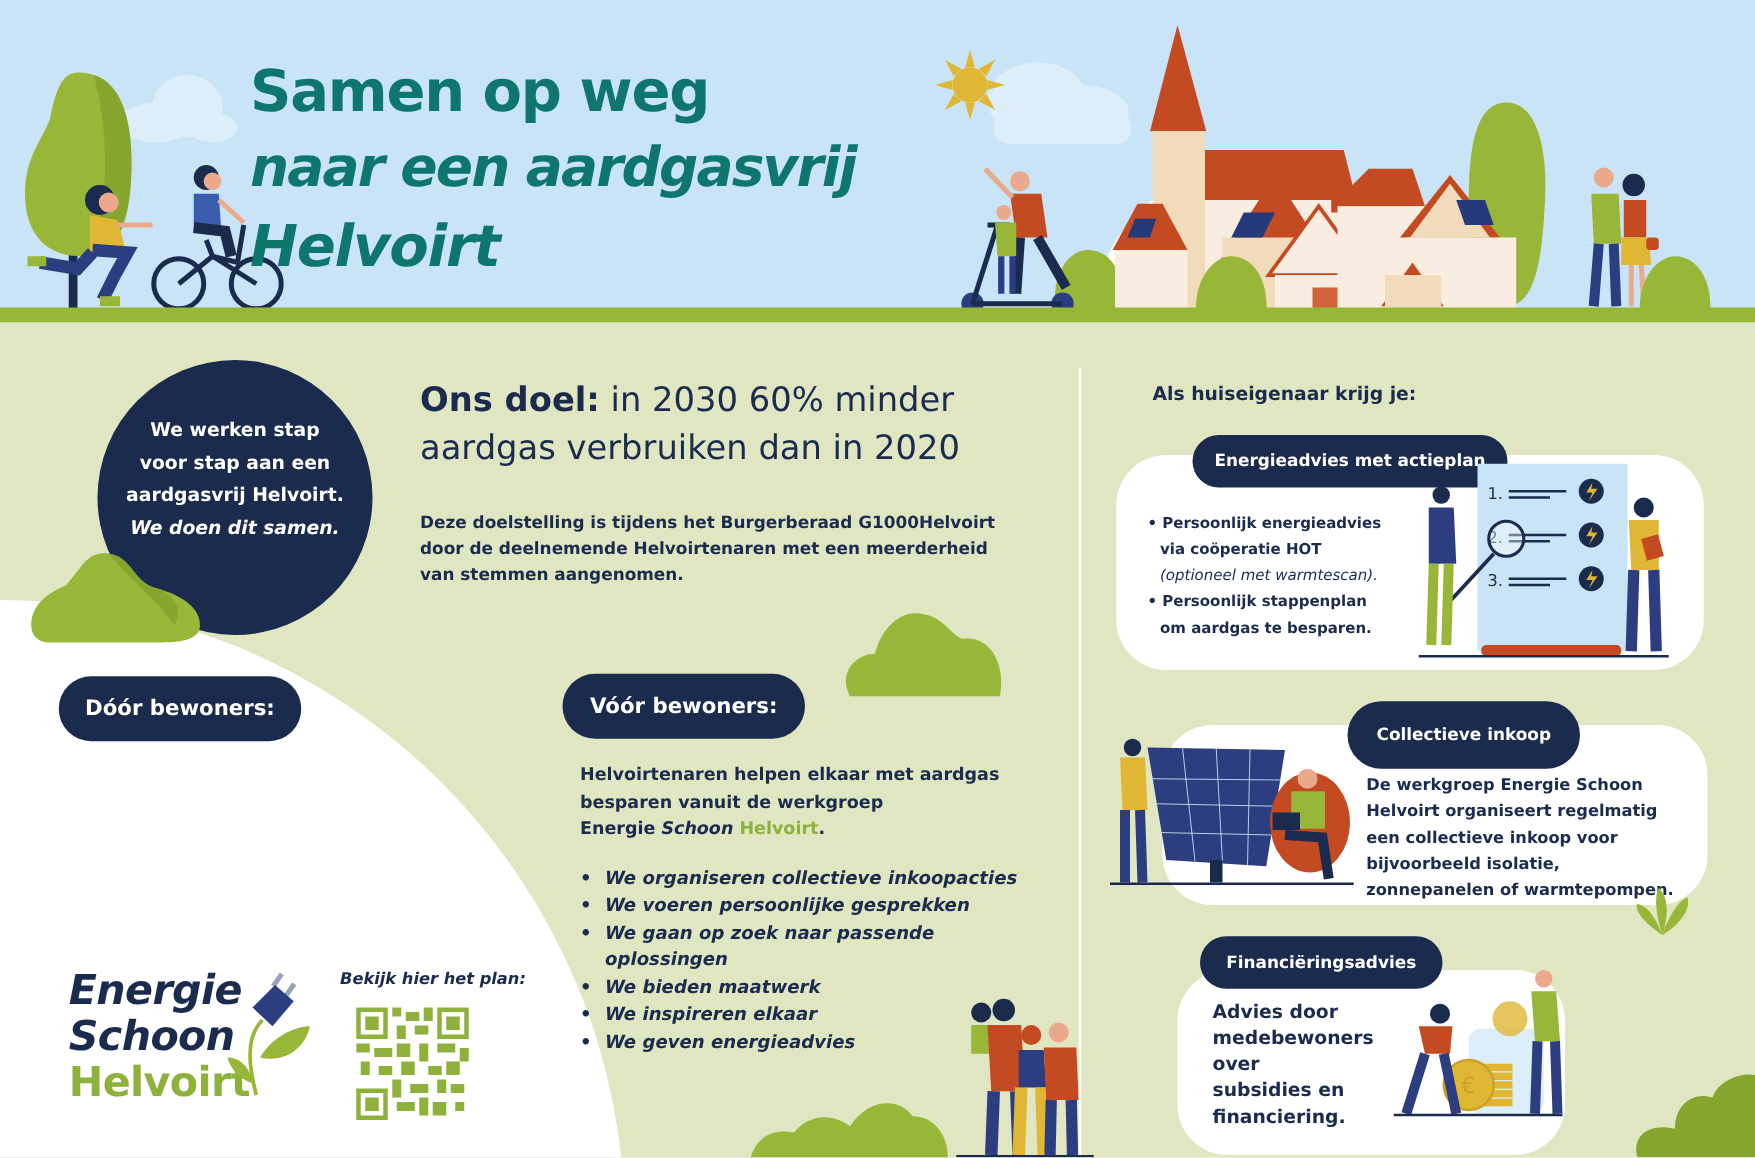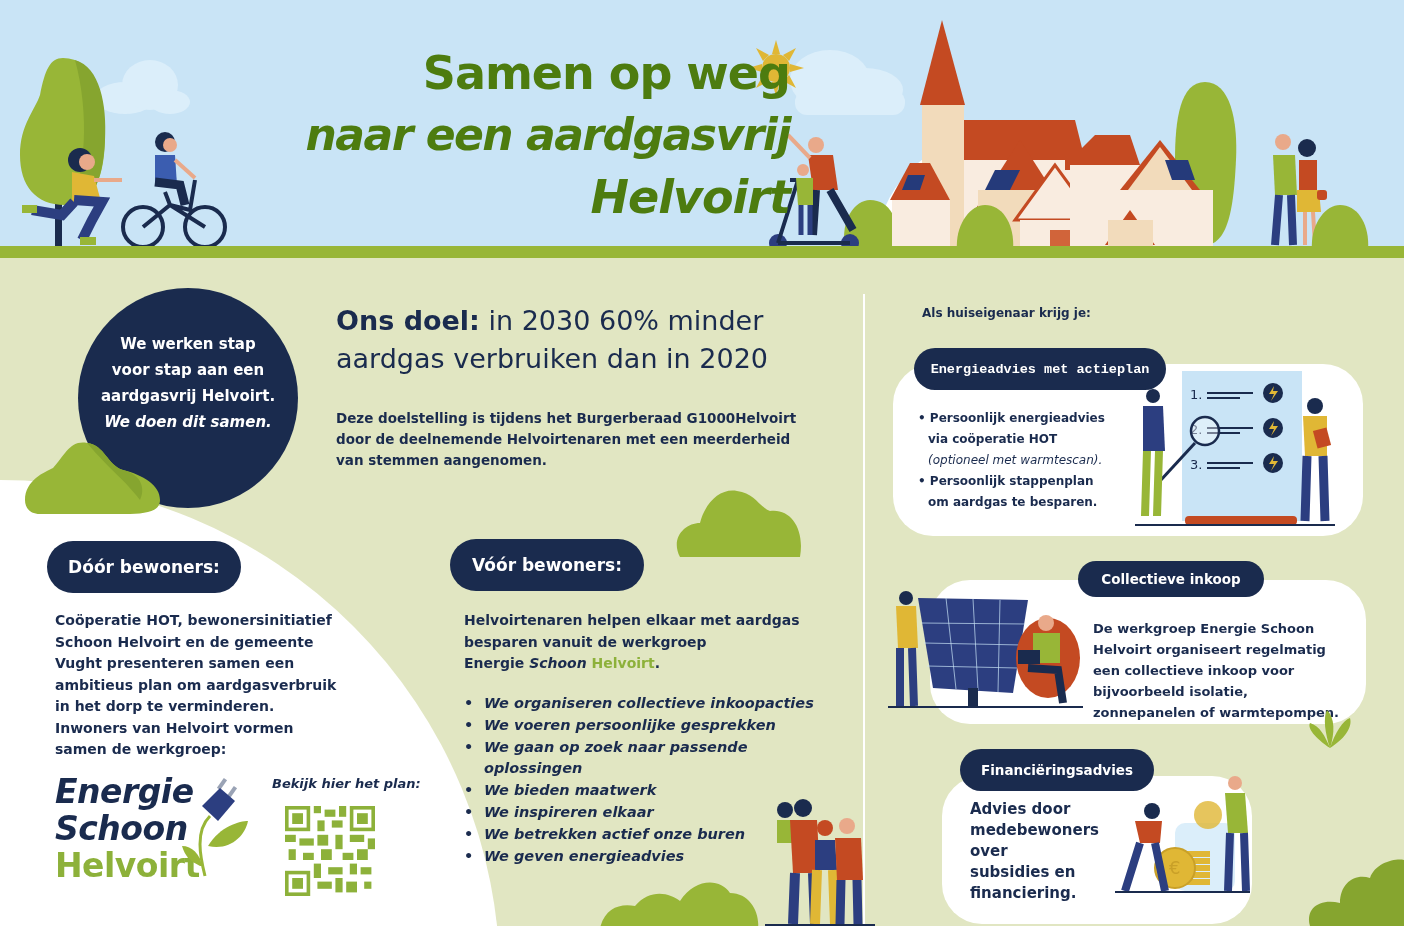--- a/index.html
+++ b/index.html
@@ -3,21 +3,21 @@
 <meta charset="utf-8">
 <style>
   * { box-sizing: border-box; margin: 0; padding: 0; }
   html, body { width: 1404px; height: 926px; overflow: hidden; }
   body { font-family: "DejaVu Sans", sans-serif; color: #1a2b4e; background: #e1e6c2; position: relative; }
 
   .header { position: absolute; left: 0; top: 0; width: 1404px; height: 248px; background: #c9e4f6; overflow: hidden; }
   .ground { position: absolute; left: 0; top: 246px; width: 1404px; height: 12px; background: #98b637; }
   .main { position: absolute; left: 0; top: 258px; width: 1404px; height: 668px; background: #e1e6c2; overflow: hidden; }
 
-  .title { position: absolute; left: 200px; top: 42px; width: 590px; text-align: right; font-family: "DejaVu Sans", sans-serif; font-weight: bold; color: #4d7c0f; line-height: 62px; }
+  .title { position: absolute; left: 200px; top: 42px; width: 590px; text-align: left; font-family: "DejaVu Sans", sans-serif; font-weight: bold; color: #0f766e; line-height: 62px; }
   .title .l1 { font-size: 46px; letter-spacing: -1px; display: block; }
   .title .l2 { font-size: 44px; font-style: italic; letter-spacing: -1.5px; display: block; }
   .title .l3 { font-size: 46px; font-style: italic; letter-spacing: -1px; display: block; }
 
   .white-blob { position: absolute; left: -500px; top: 222px; width: 1000px; height: 1000px; border-radius: 50%; background: #ffffff; }
 
   .circle { position: absolute; left: 78px; top: 30px; width: 220px; height: 220px; border-radius: 50%; background: #1a2b4e; color: #fff; display: flex; flex-direction: column; align-items: center; justify-content: center; text-align: left; font-size: 15px; font-weight: bold; line-height: 26px; padding-bottom: 30px; }
   .circle .it { font-style: italic; }
 
   .goal { position: absolute; left: 336px; top: 44px; width: 520px; font-size: 27px; line-height: 38px; color: #1a2b4e; }
@@ -37,29 +37,29 @@
   .voor-pill { left: 450px; top: 281px; width: 194px; height: 52px; font-size: 17px; }
   .voor-text { position: absolute; left: 464px; top: 352px; width: 340px; font-size: 14px; font-weight: bold; line-height: 21.5px; }
   .voor-text .sch { font-style: italic; }
   .voor-text .hv { color: #8db13a; }
   .voor-list { position: absolute; left: 464px; top: 435px; width: 360px; list-style: none; }
   .voor-list li { font-size: 14.5px; font-weight: bold; font-style: italic; line-height: 21.8px; position: relative; padding-left: 20px; }
   .voor-list li::before { content: "•"; position: absolute; left: 0; font-style: normal; }
 
   .divider { position: absolute; left: 863px; top: 36px; width: 1.5px; height: 630px; background: #ffffff; }
 
-  .huis-title { position: absolute; left: 922px; top: 48px; font-size: 12px; font-weight: bold; }
+  .huis-title { position: absolute; left: 922px; top: 48px; font-size: 15px; font-weight: bold; }
 
   .card { position: absolute; background: #fff; border-radius: 40px; }
   .card1 { left: 893px; top: 106px; width: 470px; height: 172px; }
   .card2 { left: 930px; top: 322px; width: 436px; height: 144px; }
   .card3 { left: 942px; top: 518px; width: 310px; height: 148px; }
 
-  .pill1 { left: 914px; top: 90px; width: 252px; height: 42px; font-size: 13.5px; font-family: Liberation Mono, monospace; }
-  .pill2 { left: 1078px; top: 303px; width: 186px; height: 36px; font-size: 13.5px; }
+  .pill1 { left: 954px; top: 90px; width: 252px; height: 42px; font-size: 13.5px; }
+  .pill2 { left: 1078px; top: 303px; width: 186px; height: 54px; font-size: 13.5px; }
   .pill3 { left: 960px; top: 491px; width: 194px; height: 42px; font-size: 13.5px; }
 
   .card1-text { position: absolute; left: 918px; top: 150px; width: 210px; font-size: 12px; font-weight: bold; line-height: 21px; }
   .card1-text .ln { display: block; }
   .card1-text .opt { font-weight: normal; font-style: italic; padding-left: 10px; display: block; }
   .card1-text .ind { padding-left: 10px; display: block; }
   .card2-text { position: absolute; left: 1093px; top: 360px; width: 260px; font-size: 13px; font-weight: bold; line-height: 21px; }
   .card3-text { position: absolute; left: 970px; top: 541px; width: 120px; font-size: 15px; font-weight: bold; line-height: 21px; }
 
   svg { position: absolute; overflow: visible; }
@@ -219,21 +219,20 @@
     <b>Ons doel:</b><span> in 2030 60% minder</span><br>
     <span>aardgas verbruiken dan in 2020</span>
   </div>
   <div class="goal-desc">Deze doelstelling is tijdens het Burgerberaad G1000Helvoirt door de deelnemende Helvoirtenaren met een meerderheid van stemmen aangenomen.</div>
 
   <svg style="left:675px;top:225px" width="130" height="75">
     <path d="M5 74 C-5 55 10 40 25 40 C30 20 45 5 62 8 C80 10 85 25 95 28 C115 25 130 45 125 74 Z" fill="#98b637"></path>
   </svg>
 
   <div class="pill door-pill">Dóór bewoners:</div>
-  <div class="door-text">Coöperatie HOT, bewonersinitiatief Schoon Helvoirt en de gemeente Vught presenteren samen een ambitieus plan om aardgasverbruik in het dorp te verminderen. Inwoners van Helvoirt vormen samen de werkgroep:</div>
 
   <div class="logo">
     <div>Energie</div>
     <div>Schoon</div>
     <div class="green">Helvoirt</div>
   </div>
   <svg style="left:180px;top:518px" width="70" height="105">
     <rect x="40" y="2" width="4" height="12" fill="#9aa3b5" transform="rotate(35 42 8)"></rect>
     <rect x="50" y="10" width="4" height="12" fill="#9aa3b5" transform="rotate(35 52 16)"></rect>
     <path d="M22 30 L40 12 L55 25 L38 45 Z" fill="#2c3e80"></path>
@@ -286,21 +285,20 @@
   <div class="voor-text">
     <span>Helvoirtenaren helpen elkaar met aardgas besparen vanuit de werkgroep</span><br>
     <span>Energie </span><span class="sch">Schoon</span><span class="hv"> Helvoirt</span><span>.</span>
   </div>
   <ul class="voor-list">
     <li>We organiseren collectieve inkoopacties</li>
     <li>We voeren persoonlijke gesprekken</li>
     <li>We gaan op zoek naar passende oplossingen</li>
     <li>We bieden maatwerk</li>
     <li>We inspireren elkaar</li>
-    <li>We betrekken actief onze buren</li>
     <li>We geven energieadvies</li>
   </ul>
 
   <svg style="left:765px;top:540px" width="110" height="128">
     <circle cx="20" cy="12" r="8" fill="#1a2b4e"></circle>
       <path d="M12 22 L30 22 L30 45 L12 45Z" fill="#98b637"></path>
     <circle cx="38" cy="10" r="9" fill="#1a2b4e"></circle>
       <path d="M25 22 L52 22 L55 75 L28 75Z" fill="#c44a22"></path>
     <path d="M30 75 L28 126 M48 75 L50 126" stroke="#2c3e80" stroke-width="10"></path>
     <circle cx="60" cy="30" r="8" fill="#c44a22"></circle>

